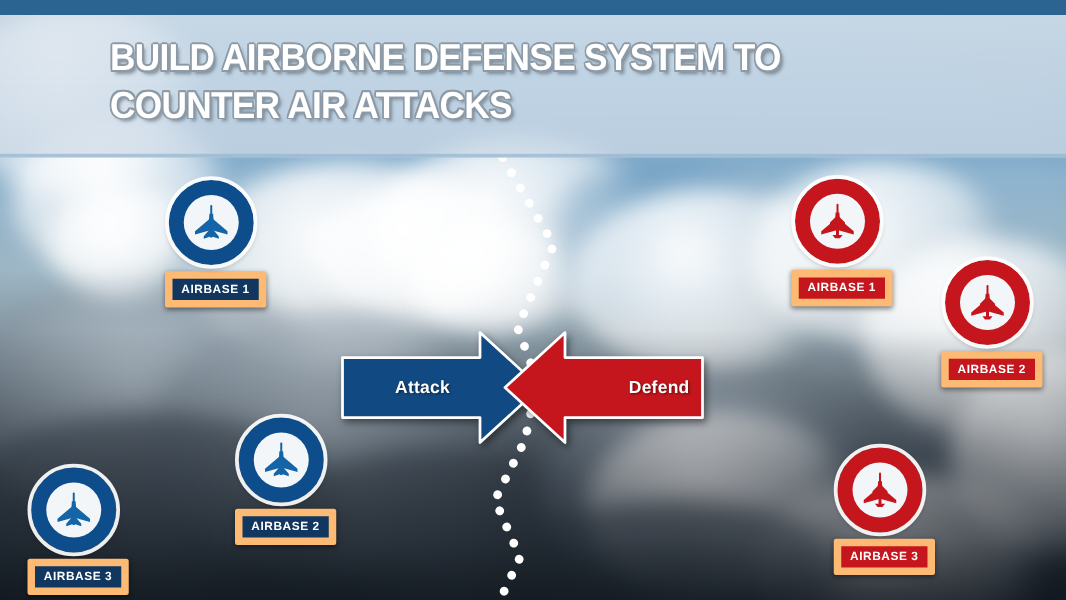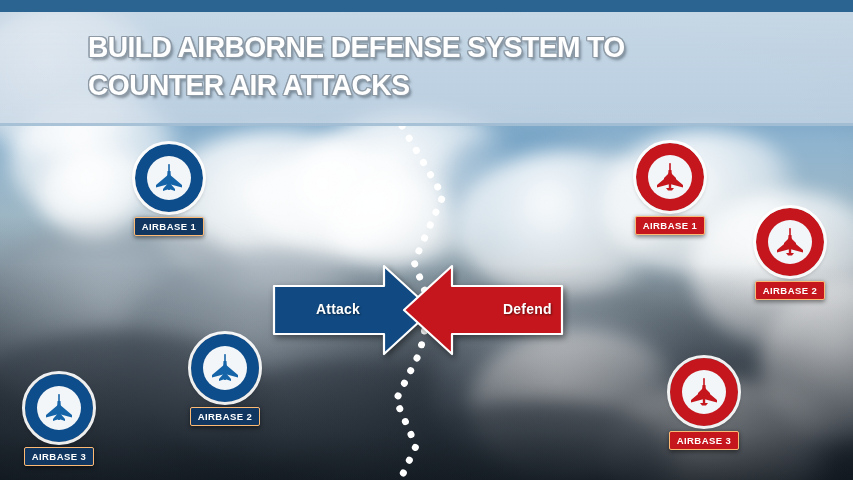--- a/index.html
+++ b/index.html
@@ -92,21 +92,21 @@
 
   .pill {
     margin:5px auto 0;
     display:table;
     padding:2.5px 7px 3px;
     font-size:9.5px;
     font-weight:bold;
     letter-spacing:.45px;
     color:#ffffff;
     white-space:nowrap;
-    border:1px solid #fdba74;
+    border:6px solid #fdba74;
     border-radius:2px;
     box-shadow:0 1.5px 4px rgba(0,0,0,.45);
   }
   .pill.blue { background:#11365f; }
   .pill.red  { background:#c4161c; }
 
   
   .arrows { position:absolute; left:272px; top:264px; width:292px; height:92px;text-decoration:underline; }
   .arrow-svg { display:block; filter:drop-shadow(2px 3px 3px rgba(0,0,0,.45)); }
   .arrow-label {

